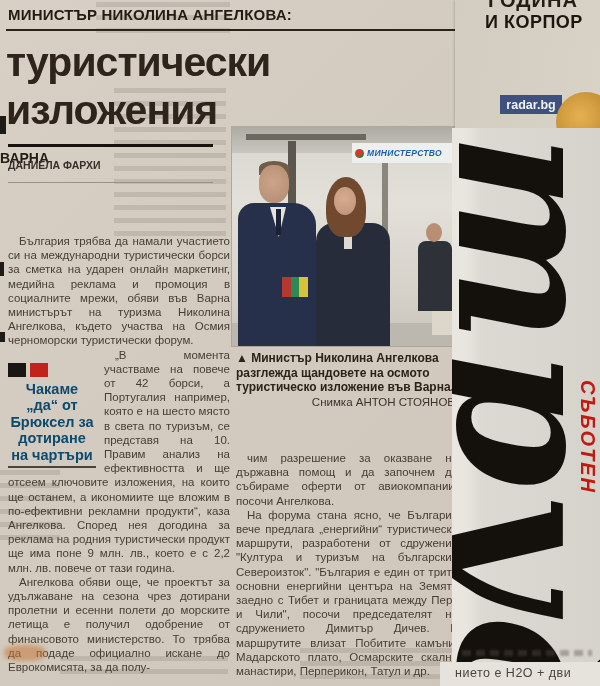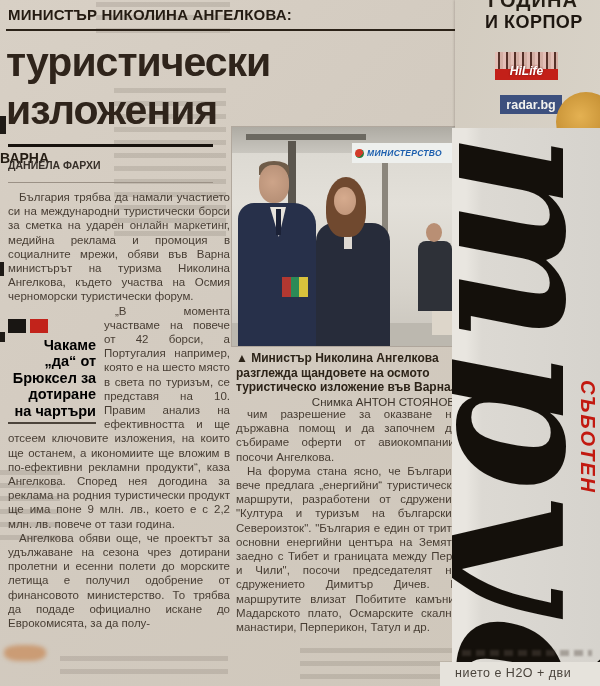--- a/index.html
+++ b/index.html
@@ -18,32 +18,32 @@
 
   .headline{left:6px;top:38px;width:462px;font-size:41px;line-height:48px;
             font-weight:800;color:#2f241b;letter-spacing:-1px;}
 
   .byline-bar{left:8px;top:144px;width:205px;height:3px;background:#17120d;}
   .byline-city{left:0;top:150px;font-size:14px;font-weight:800;color:#241c13;}
   .byline-author{left:8px;top:159px;font-size:10.5px;font-weight:700;color:#37302a;}
   .byline-rule{left:8px;top:182px;width:205px;height:1px;background:#9b9186;}
 
   .col{width:222px;color:#473d33;font-size:11.5px;line-height:14.2px;
-       text-align:justify;}
+       text-align:justify;margin-top:44px;}
   .col1{left:8px;top:190px;}
   .col2{left:236px;top:407px;}
   .col p{margin:0;text-indent:11px;}
 
   .pullquote{float:left;width:88px;margin:15px 8px 5px 0;text-indent:0;}
   .pq-squares{display:flex;gap:4px;margin-bottom:4px;}
   .pq-sq{width:18px;height:14px;}
   .pq-black{background:#191613;}
   .pq-red{background:#c2231b;}
-  .pq-text{font-size:14.5px;line-height:16.5px;font-weight:800;color:#000000;
-           border-bottom:2px solid #4c443b;padding-bottom:3px;text-align:right;}
+  .pq-text{font-size:14.5px;line-height:16.5px;font-weight:800;color:#0c4a6e;
+           border-bottom:2px solid #4c443b;padding-bottom:3px;text-align:center;}
 
   
   .photo{left:232px;top:127px;width:238px;height:219px;overflow:hidden;
          background:linear-gradient(#d9d6cf 0%,#e3e0d9 35%,#d6d2ca 75%,#c8c4bb 100%);
          box-shadow:0 0 0 1px rgba(70,60,50,.25);}
   .ph-ceiling{left:0;top:0;width:238px;height:26px;
               background:linear-gradient(#aeaba3,#c9c6bf);}
   .ph-vent{left:14px;top:7px;width:120px;height:6px;background:#6c6961;}
   .ph-door{left:56px;top:14px;width:8px;height:205px;background:#5b564e;}
   .ph-door2{left:150px;top:20px;width:6px;height:120px;background:#8b867c;}
@@ -197,24 +197,20 @@
 <div class="abs credit">Снимка АНТОН СТОЯНОВ</div>
 
 <div class="abs col col2">
   <p>чим разрешение за оказване на държавна помощ и да започнем да събираме оферти от авиокомпании, посочи Ангелкова.</p>
   <p>На форума стана ясно, че България вече предлага „енергийни“ туристически маршрути, разработени от сдружение "Култура и туризъм на българския Североизток". "България е един от трите основни енергийни центъра на Земята заедно с Тибет и границата между Перу и Чили", посочи председателят на сдружението Димитър Дичев. В маршрутите влизат Побитите камъни, Мадарското плато, Осмарските скални манастири, Перперикон, Татул и др.</p>
 </div>
 
 <div class="abs side-top">
   <div class="abs year-line">ГОДИНА</div>
   <div class="abs corp-line">И КОРПОР</div>
-  <div class="abs hilife">
-    <span class="hilife-crowd"></span>
-    <span class="hilife-text">HiLife</span>
-  </div>
   <div class="abs radar">
     <span class="radar-text">radar.bg</span>
   </div>
 </div>
 <div class="abs orange-ball"></div>
 <div class="abs dot-red"></div>
 <div class="abs dot-blue"></div>
 
 <div class="abs side-page">
   <div class="masthead">труд</div>

